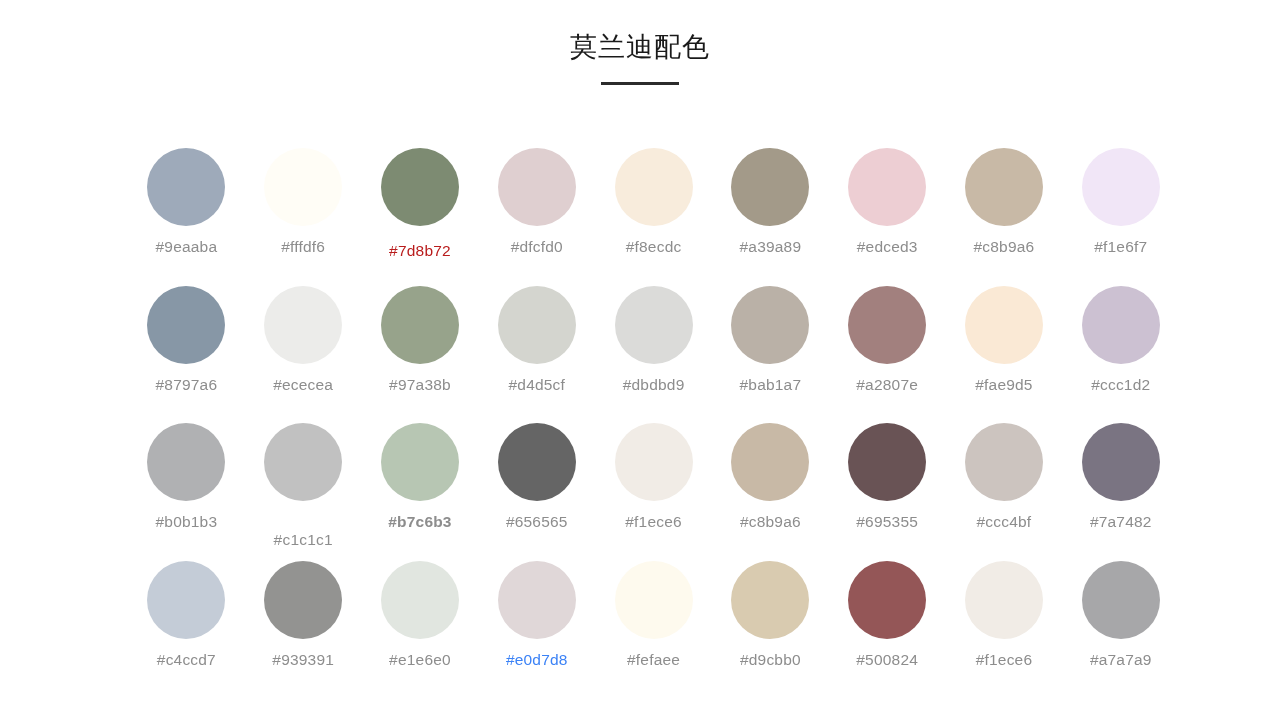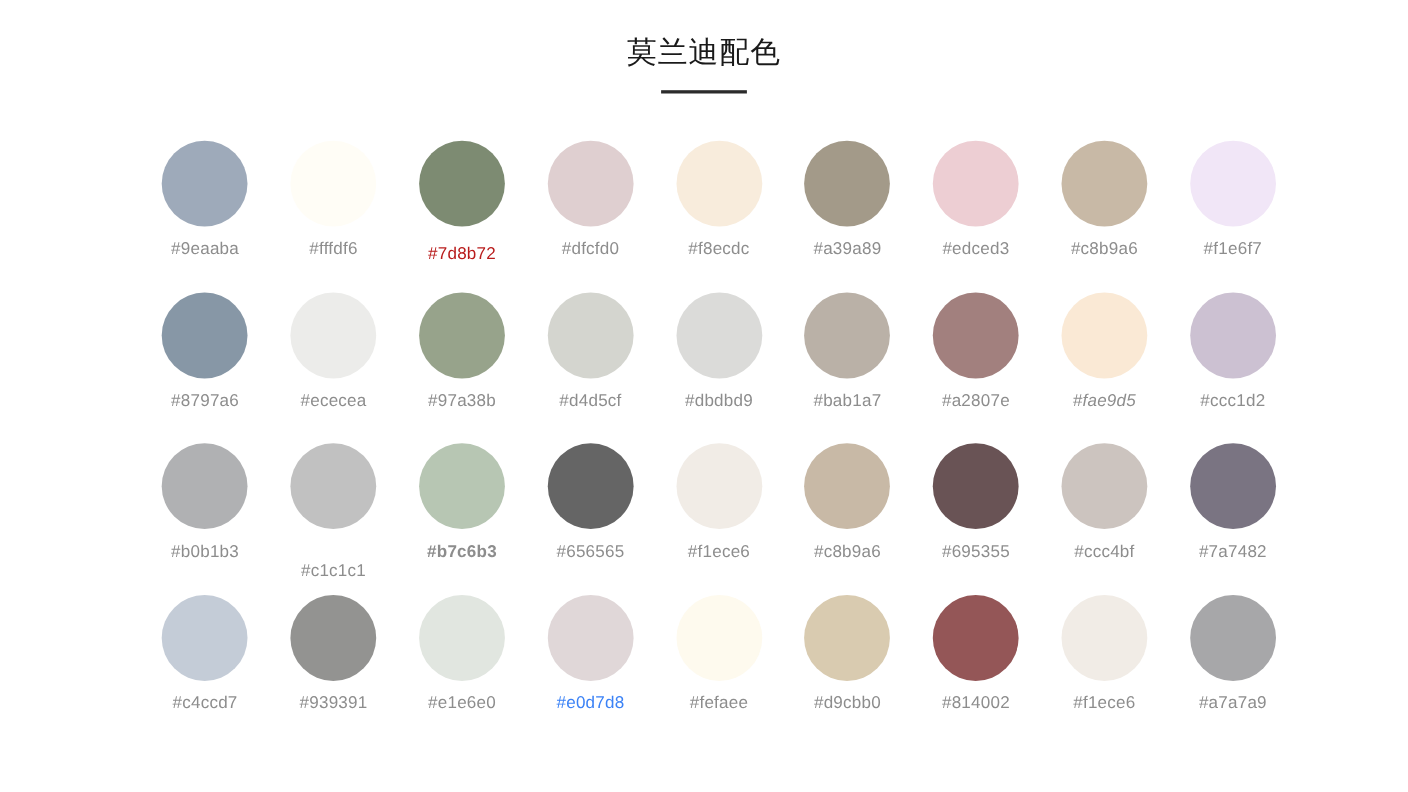--- a/index.html
+++ b/index.html
@@ -44,21 +44,21 @@
     width: 78px;
     height: 3px;
     background: #2b2b2b;
     margin: 16px auto 0 auto;
     border-radius: 0;
   }
 
   
   .palette-grid {
     position: absolute;
-    top: 128px;
+    top: 148px;
     left: 128px;
     width: 1052px;
     display: grid;
     grid-template-columns: repeat(9, 116.8px);
     grid-auto-rows: 137.5px;
     justify-items: center;
   }
 
   .swatch {
     width: 116px;
@@ -155,21 +155,21 @@
       <div class="swatch">
         <span class="swatch-circle" style="background-color: rgb(186, 177, 167);"></span>
         <span class="swatch-label" style="color: rgb(141, 141, 141);">#bab1a7</span>
       </div>
       <div class="swatch">
         <span class="swatch-circle" style="background-color: rgb(162, 128, 126);"></span>
         <span class="swatch-label" style="color: rgb(141, 141, 141);">#a2807e</span>
       </div>
       <div class="swatch">
         <span class="swatch-circle" style="background-color: rgb(250, 233, 213);"></span>
-        <span class="swatch-label" style="color: rgb(141, 141, 141); font-style: italic;">#fae9d5</span>
+        <span class="swatch-label" style="color: rgb(141, 141, 141);">#fae9d5</span>
       </div>
       <div class="swatch">
         <span class="swatch-circle" style="background-color: rgb(204, 193, 210);"></span>
         <span class="swatch-label" style="color: rgb(141, 141, 141);">#ccc1d2</span>
       </div>
       <div class="swatch">
         <span class="swatch-circle" style="background-color: rgb(176, 177, 179);"></span>
         <span class="swatch-label" style="color: rgb(141, 141, 141);">#b0b1b3</span>
       </div>
       <div class="swatch">
@@ -223,21 +223,21 @@
       <div class="swatch">
         <span class="swatch-circle" style="background-color: rgb(254, 250, 238);"></span>
         <span class="swatch-label" style="color: rgb(141, 141, 141);">#fefaee</span>
       </div>
       <div class="swatch">
         <span class="swatch-circle" style="background-color: rgb(217, 203, 176);"></span>
         <span class="swatch-label" style="color: rgb(141, 141, 141);">#d9cbb0</span>
       </div>
       <div class="swatch">
         <span class="swatch-circle" style="background-color: rgb(148, 86, 87);"></span>
-        <span class="swatch-label" style="color: rgb(141, 141, 141);">#814002</span>
+        <span class="swatch-label" style="color: rgb(141, 141, 141);">#500824</span>
       </div>
       <div class="swatch">
         <span class="swatch-circle" style="background-color: rgb(241, 236, 230);"></span>
         <span class="swatch-label" style="color: rgb(141, 141, 141);">#f1ece6</span>
       </div>
       <div class="swatch">
         <span class="swatch-circle" style="background-color: rgb(167, 167, 169);"></span>
         <span class="swatch-label" style="color: rgb(141, 141, 141);">#a7a7a9</span>
       </div>
     </div>

